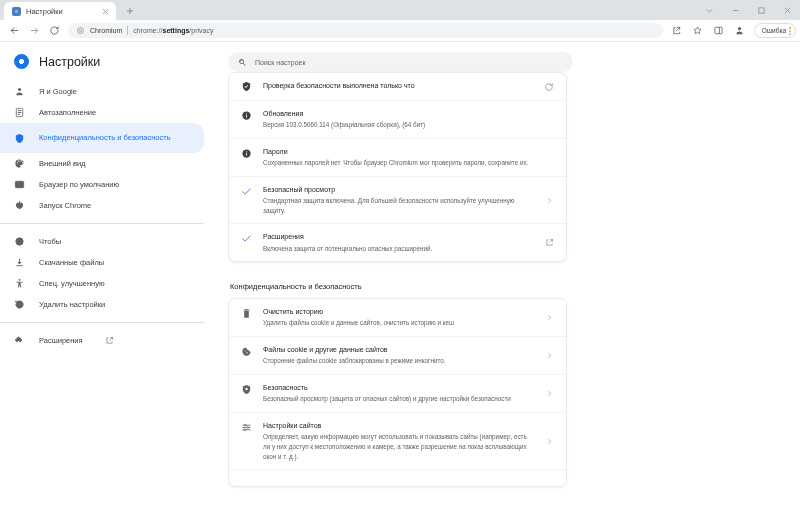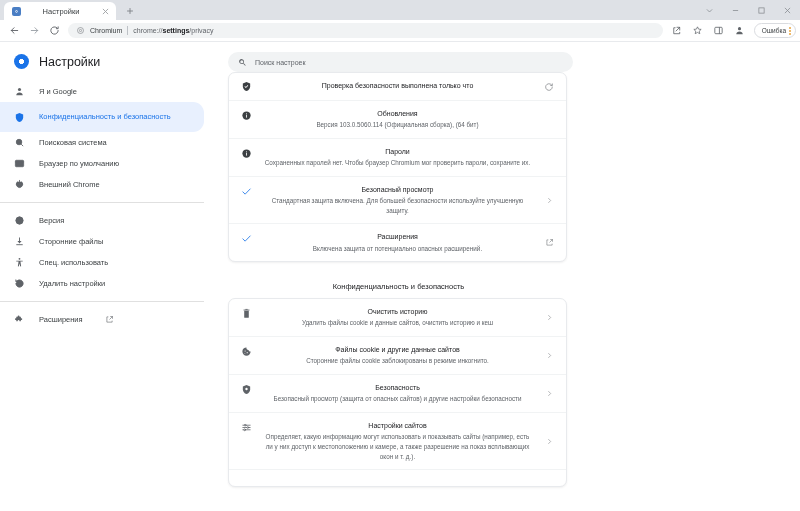--- a/index.html
+++ b/index.html
@@ -2,21 +2,21 @@
 <html><head>
 <meta charset="utf-8">
 <style>
   * { box-sizing: border-box; margin: 0; padding: 0; }
   html, body {
     width: 800px; height: 511px;
     font-family: "Liberation Sans", sans-serif;
     background: #ffffff;
     overflow: hidden;
   }
-  #app { position: relative; width: 800px; height: 511px; background: #fff; text-align: center; }
+  #app { position: relative; width: 800px; height: 511px; background: #fff; }
 
   
   .tabstrip {
     height: 20px; background: #dee1e6;
     display: flex; align-items: flex-end; padding-left: 4px;
     position: relative;
   }
   .tab {
     display: flex; align-items: center; gap: 5px;
     height: 18px; min-width: 112px; padding: 0 6px 0 8px;
@@ -273,92 +273,102 @@
         <div class="nav-item">
           <span class="nic">
             <svg viewBox="0 0 24 24">
                 <circle cx="12" cy="7.5" r="3.4"></circle>
                 <path d="M5 20c0-3.8 3.2-5.9 7-5.9s7 2.1 7 5.9z"></path>
               </svg>
           </span>
           <span class="nlabel">Я и Google</span>
         </div>
 
+        <div class="nav-item">
+          <span class="nic">
+            <svg viewBox="0 0 24 24">
+                <rect x="5" y="3" width="14" height="18" rx="2" fill="none" stroke="#5f6368" stroke-width="1.8"></rect>
+                <rect x="8" y="7" width="8" height="2"></rect>
+                <rect x="8" y="11" width="8" height="2"></rect>
+                <rect x="8" y="15" width="5" height="2"></rect>
+              </svg>
+          </span>
+          <span class="nlabel">Автозаполнение</span>
+        </div>
 
         <div class="nav-item active two-line">
           <span class="nic">
             <svg viewBox="0 0 24 24">
                 <path d="M12 2l8 3.5v6c0 5-3.4 9.3-8 10.5-4.6-1.2-8-5.5-8-10.5v-6z"></path>
               </svg>
           </span>
           <span class="nlabel">Конфиденциальность и безопасность</span>
         </div>
 
-
-        <div class="nav-item">
-          <span class="nic">
-            <svg viewBox="0 0 24 24" fill="none" stroke="#5f6368" stroke-width="1.9">
-                <circle cx="11" cy="11" r="6"></circle>
-                <path d="M15.5 15.5L20 20"></path>
-              </svg>
-          </span>
-          <span class="nlabel">Поисковая система</span>
-        </div>
+        <div class="nav-item">
+          <span class="nic">
+            <svg viewBox="0 0 24 24">
+                <path d="M12 3a9 9 0 000 18c1.1 0 2-.9 2-2 0-.5-.2-1-.6-1.4-.3-.3-.4-.7-.4-1.1 0-1 .8-1.5 1.8-1.5H16a5 5 0 005-5c0-3.9-4-7-9-7zm-4.5 9a1.5 1.5 0 110-3 1.5 1.5 0 010 3zm3-4a1.5 1.5 0 110-3 1.5 1.5 0 010 3zm5 0a1.5 1.5 0 110-3 1.5 1.5 0 010 3zm3.5 4a1.5 1.5 0 110-3 1.5 1.5 0 010 3z"></path>
+              </svg>
+          </span>
+          <span class="nlabel">Внешний вид</span>
+        </div>
+
 
         <div class="nav-item">
           <span class="nic">
             <svg viewBox="0 0 24 24" fill="none" stroke="#5f6368" stroke-width="1.8">
                 <rect x="3" y="5" width="18" height="14" rx="2"></rect>
                 <path d="M3 9h18"></path>
               </svg>
           </span>
           <span class="nlabel">Браузер по умолчанию</span>
         </div>
 
         <div class="nav-item">
           <span class="nic">
             <svg viewBox="0 0 24 24" fill="none" stroke="#5f6368" stroke-width="1.8" stroke-linecap="round">
                 <path d="M12 3v8"></path>
                 <path d="M7.2 6.2a7 7 0 109.6 0"></path>
               </svg>
           </span>
-          <span class="nlabel">Внешний Chrome</span>
+          <span class="nlabel">Запуск Chrome</span>
         </div>
 
       </div>
 
       <div class="nav-sep"></div>
 
       <div class="nav">
         <div class="nav-item">
           <span class="nic">
             <svg viewBox="0 0 24 24" fill="none" stroke="#5f6368" stroke-width="1.7">
                 <circle cx="12" cy="12" r="8"></circle>
                 <path d="M4 12h16M12 4c2.5 2.4 2.5 13.6 0 16M12 4c-2.5 2.4-2.5 13.6 0 16"></path>
               </svg>
           </span>
-          <span class="nlabel">Версия</span>
+          <span class="nlabel">Чтобы</span>
         </div>
         <div class="nav-item">
           <span class="nic">
             <svg viewBox="0 0 24 24">
                 <path d="M11 3h2v8h3.5L12 16.5 7.5 11H11z"></path>
                 <rect x="5" y="18" width="14" height="2"></rect>
               </svg>
           </span>
-          <span class="nlabel">Сторонние файлы</span>
+          <span class="nlabel">Скачанные файлы</span>
         </div>
         <div class="nav-item">
           <span class="nic">
             <svg viewBox="0 0 24 24">
                 <circle cx="12" cy="4" r="2"></circle>
                 <path d="M5 8h14v1.8h-5l1.6 10.4-1.9.3L12 14l-1.7 6.5-1.9-.3L10 9.8H5z"></path>
               </svg>
           </span>
-          <span class="nlabel">Спец. использовать</span>
+          <span class="nlabel">Спец. улучшенную</span>
         </div>
         <div class="nav-item">
           <span class="nic">
             <svg viewBox="0 0 24 24" fill="none" stroke="#5f6368" stroke-width="1.7" stroke-linecap="round">
                 <path d="M4 12a8 8 0 102.6-5.9"></path>
                 <path d="M4 4v4h4"></path>
                 <path d="M12 8v4.5l3 1.7"></path>
               </svg>
           </span>
           <span class="nlabel">Удалить настройки</span>

